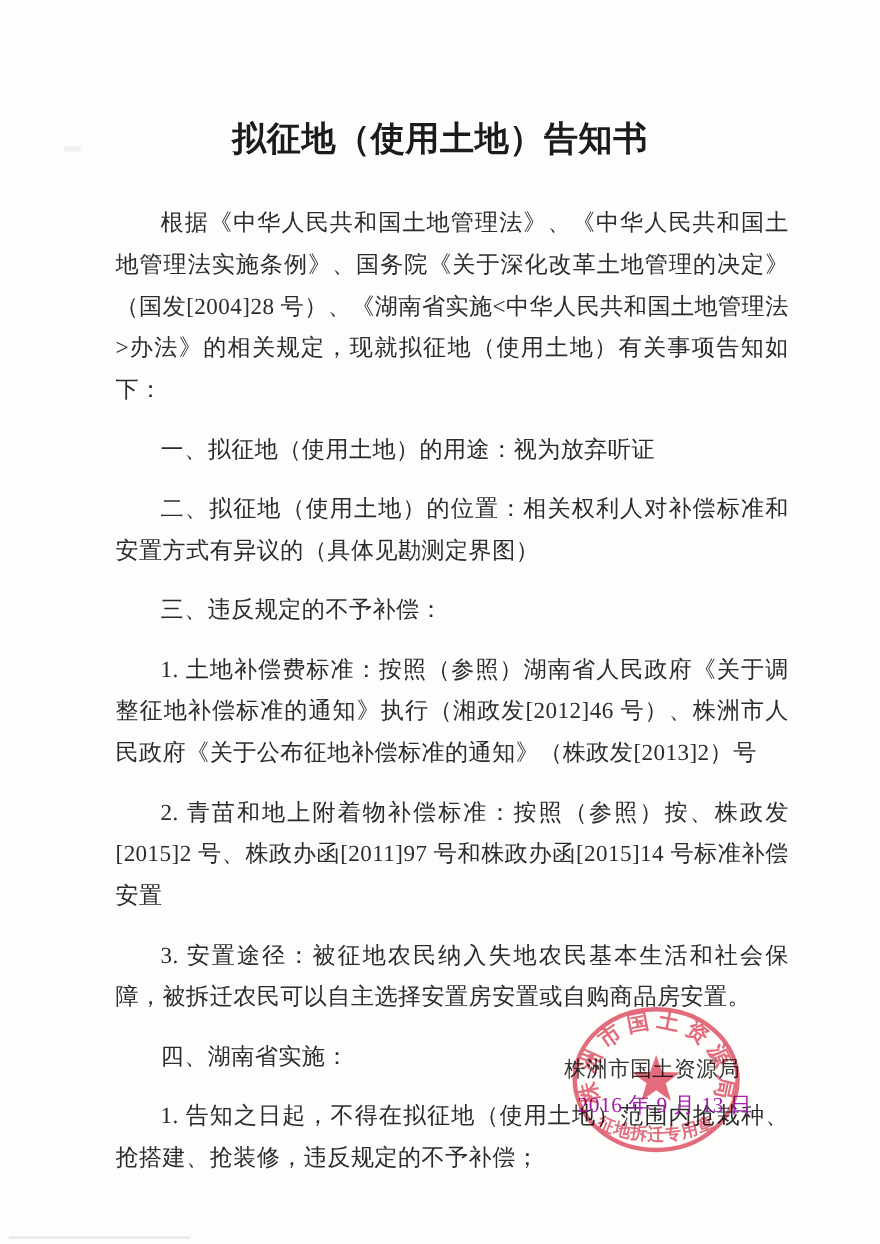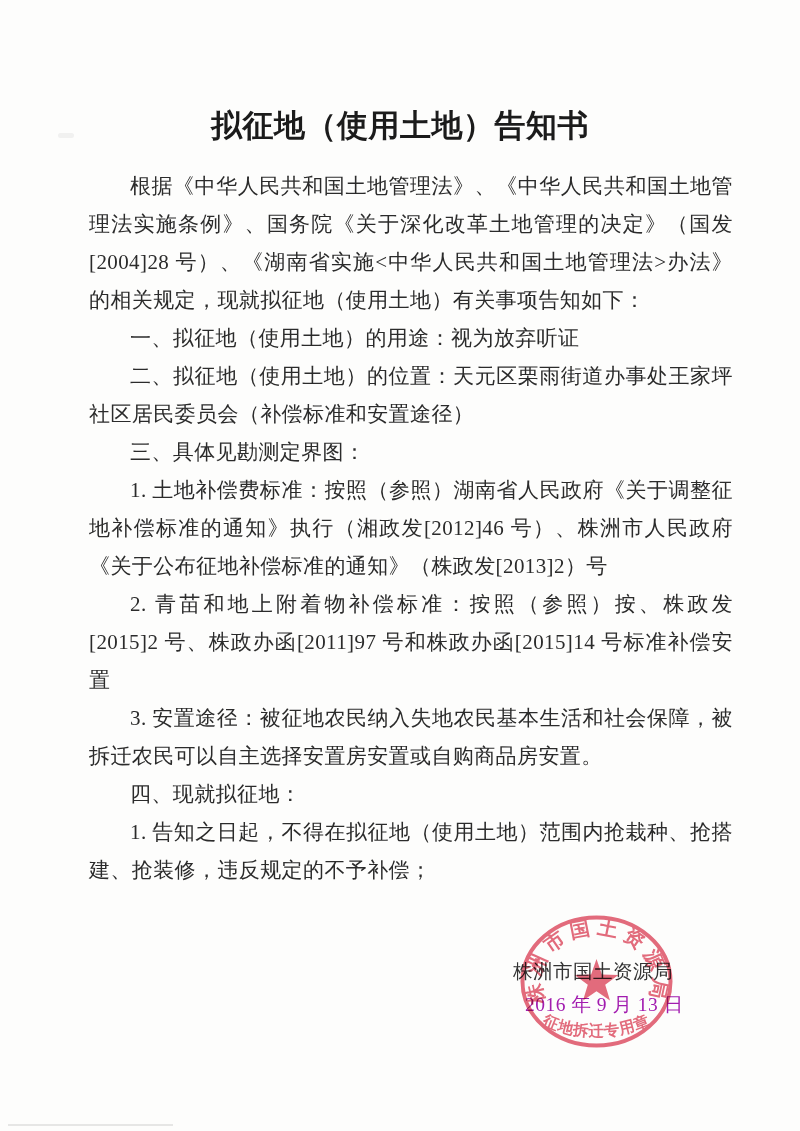--- a/index.html
+++ b/index.html
@@ -27,21 +27,21 @@
     position: absolute;
     top: 167px;
     left: 89px;
     width: 644px;
     font-size: 21px;
     line-height: 38px;
     letter-spacing: 0.4px;
     text-align: justify;
   }
   .para {
-    margin: 0;
+    margin: 16px;
     text-indent: 41px;
   }
   .sig-agency {
     position: absolute;
     top: 958px;
     left: 513px;
     font-size: 19.5px;
     letter-spacing: 0.5px;
     color: #333;
   }
@@ -83,26 +83,26 @@
 
 <div class="page">
 
   <div class="scan-mark-corner"></div>
 
   <h1 class="doc-title">拟征地（使用土地）告知书</h1>
 
   <div class="doc-body">
       <p class="para">根据《中华人民共和国土地管理法》、《中华人民共和国土地管理法实施条例》、国务院《关于深化改革土地管理的决定》（国发[2004]28 号）、《湖南省实施&lt;中华人民共和国土地管理法&gt;办法》的相关规定，现就拟征地（使用土地）有关事项告知如下：</p>
       <p class="para">一、拟征地（使用土地）的用途：视为放弃听证</p>
-      <p class="para">二、拟征地（使用土地）的位置：天元区栗雨街道办事处王家坪社区居民委员会（补偿标准和安置途径）</p>
-      <p class="para">三、具体见勘测定界图：</p>
+      <p class="para">二、拟征地（使用土地）的位置：相关权利人对补偿标准和安置方式有异议的（具体见勘测定界图）</p>
+      <p class="para">三、违反规定的不予补偿：</p>
       <p class="para">1. 土地补偿费标准：按照（参照）湖南省人民政府《关于调整征地补偿标准的通知》执行（湘政发[2012]46 号）、株洲市人民政府《关于公布征地补偿标准的通知》（株政发[2013]2）号</p>
       <p class="para">2. 青苗和地上附着物补偿标准：按照（参照）按、株政发[2015]2 号、株政办函[2011]97 号和株政办函[2015]14 号标准补偿安置</p>
       <p class="para">3. 安置途径：被征地农民纳入失地农民基本生活和社会保障，被拆迁农民可以自主选择安置房安置或自购商品房安置。</p>
-      <p class="para">四、现就拟征地：</p>
+      <p class="para">四、湖南省实施：</p>
       <p class="para">1. 告知之日起，不得在拟征地（使用土地）范围内抢栽种、抢搭建、抢装修，违反规定的不予补偿；</p>
     </div>
 
   <div class="sig-agency">株洲市国土资源局</div>
 
   <div class="sig-date">2016 年 9 月 13 日</div>
 
   <svg class="seal" viewBox="0 0 157 140" xmlns="http://www.w3.org/2000/svg">
     <defs>
       <path id="sealTopArc" d="M 26.6,88.1 A 56,47 0 1 1 130.4,88.1" fill="none"></path>

